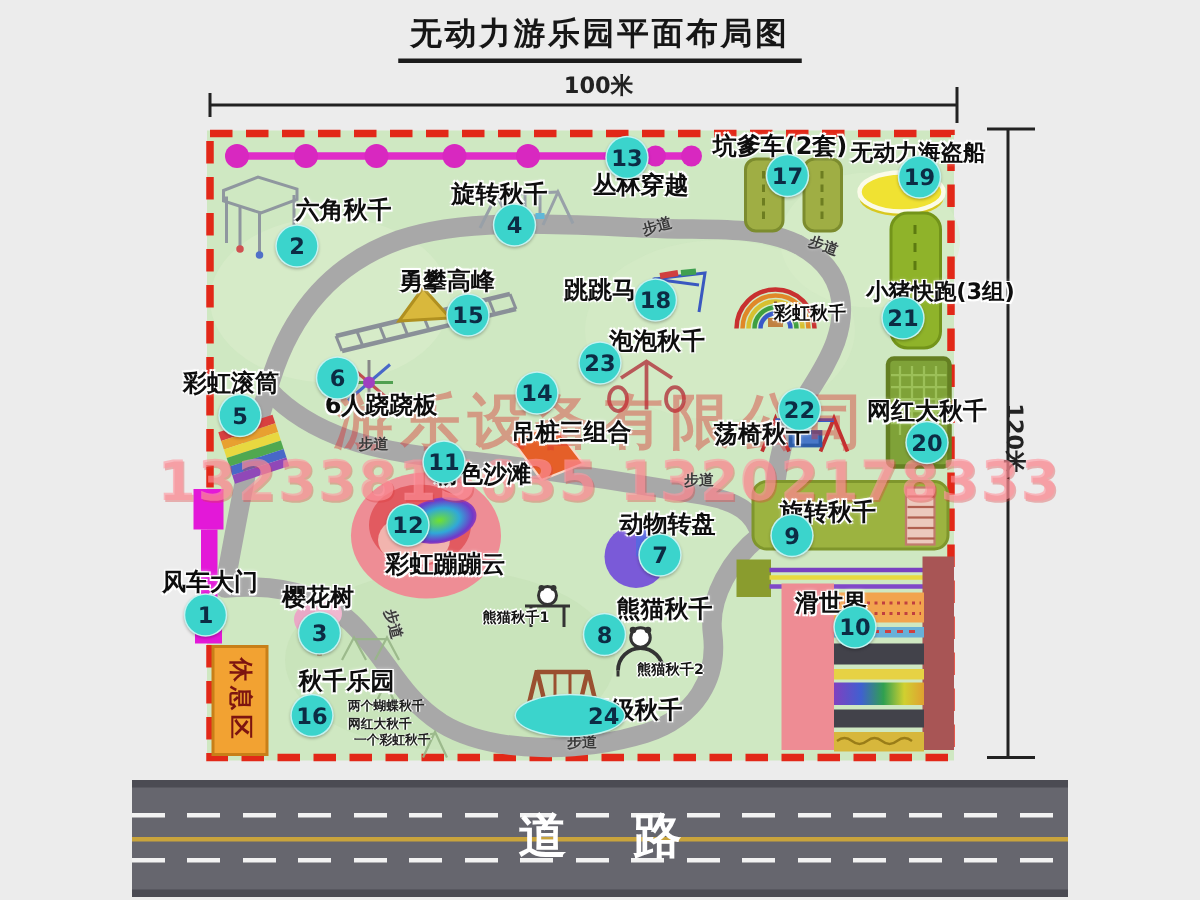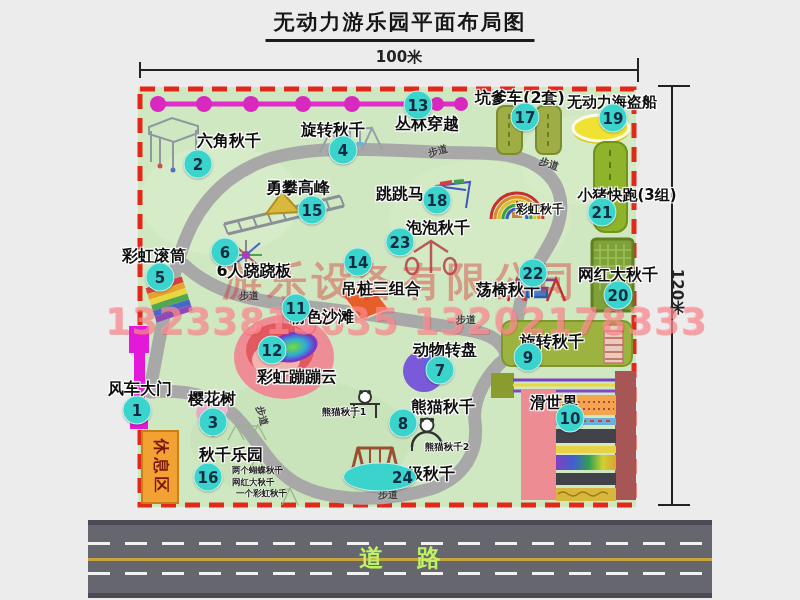--- a/index.html
+++ b/index.html
@@ -36,21 +36,21 @@
   #rest-label{position:absolute;left:160px;top:467px;transform:translate(-50%,-50%) rotate(90deg);
     font-size:16px;font-weight:bold;color:#7c1410;letter-spacing:3px;z-index:22;white-space:nowrap;}
   #road{position:absolute;left:88px;top:520px;width:624px;height:78px;background:#66666e;
     border-top:5px solid #4b4b53;border-bottom:5px solid #4b4b53;box-sizing:border-box;z-index:5;}
   .road-dash{position:absolute;left:0;width:100%;height:3px;
     background:repeating-linear-gradient(90deg,#f2f2f2 0 22px,transparent 22px 37px);}
   #road-dash-1{top:17px;}
   #road-dash-2{top:47px;}
   #road-yellow{position:absolute;left:0;top:33px;width:100%;height:3px;background:#c9a43c;}
   #road-label{position:absolute;left:50%;top:50%;transform:translate(-50%,-52%);
-    font-size:24px;font-weight:bold;color:#bef264;white-space:pre;z-index:6;}
+    font-size:32px;font-weight:bold;color:#ffffff;white-space:pre;z-index:6;}
 </style>
 </head>
 <body>
 <div id="stage">
 
 <svg id="map-svg" width="800" height="600" viewBox="0 0 800 600">
   <defs>
     <linearGradient id="rg" x1="0" y1="0" x2="1" y2="0">
       <stop offset="0" stop-color="#8040c0"></stop>
           <stop offset="0.3" stop-color="#4060d0"></stop>

